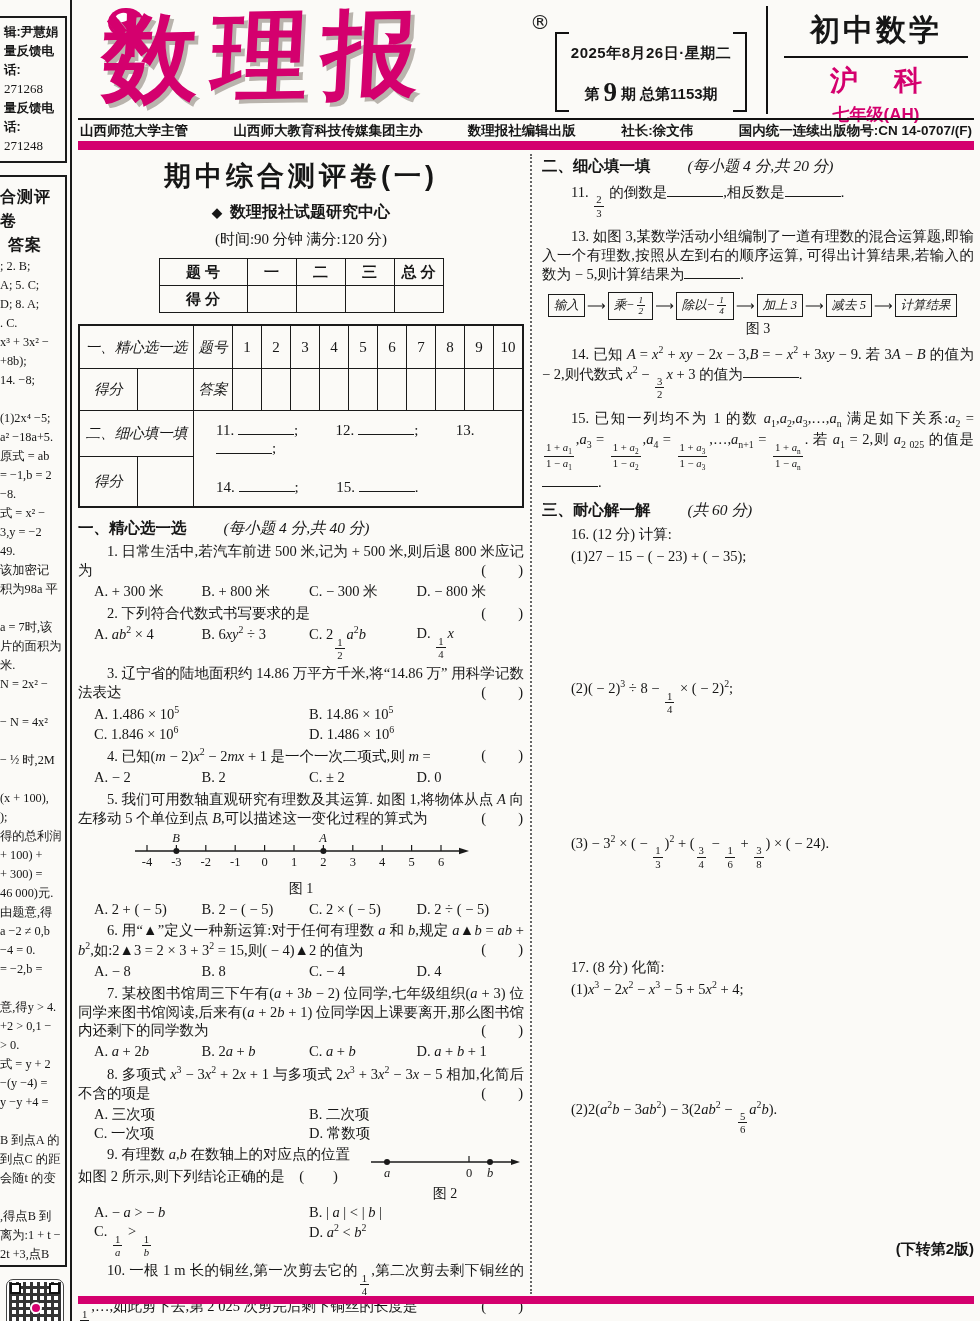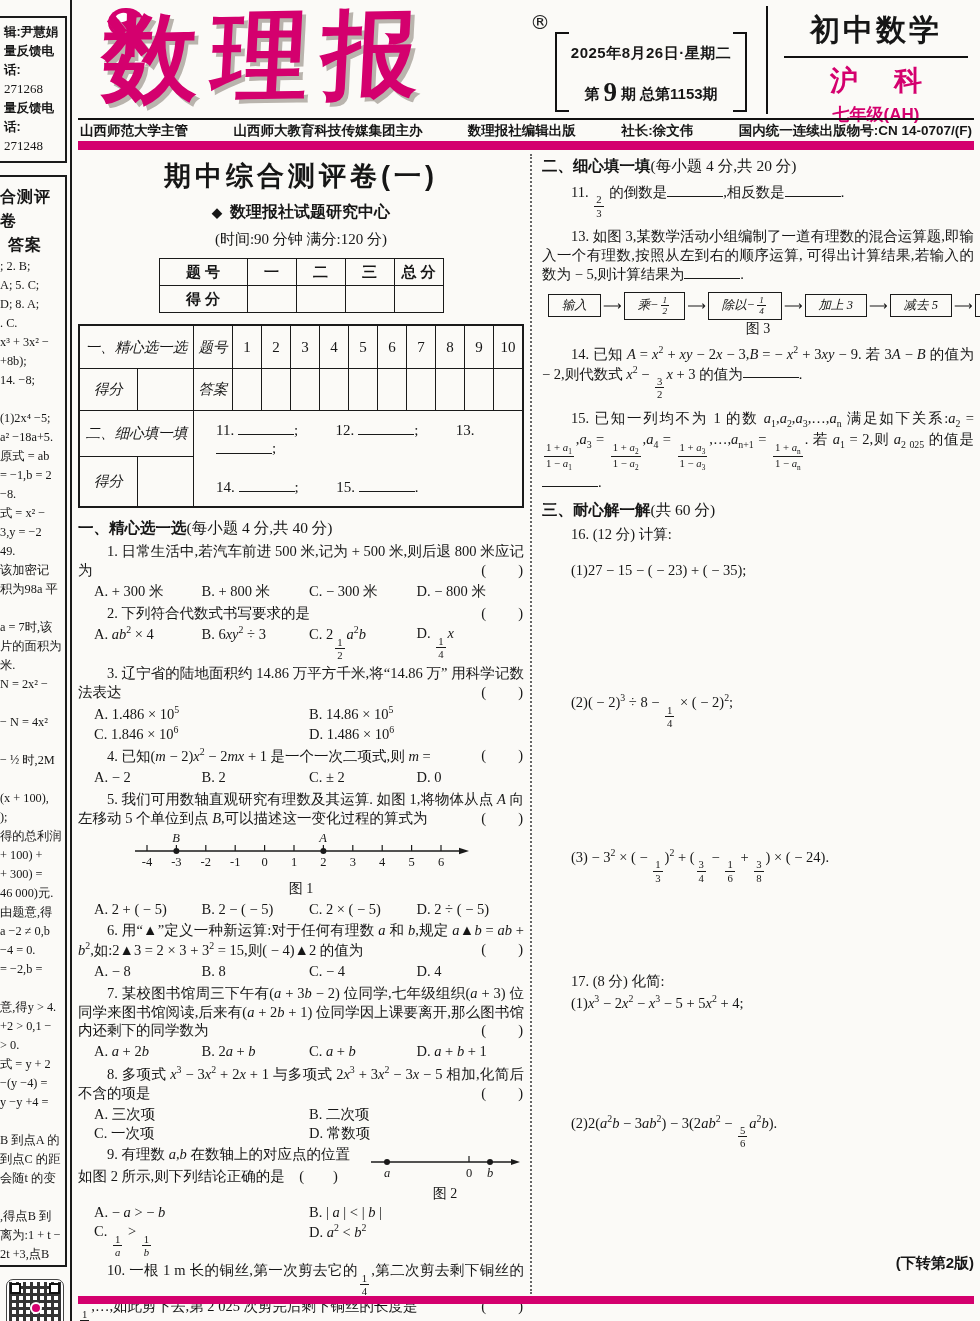--- a/index.html
+++ b/index.html
@@ -95,21 +95,21 @@
   .ag{ border-left:1.6px solid #1a1a1a; border-top:1.6px solid #1a1a1a; display:flex;
        align-items:center; justify-content:center; font-size:14.5px; font-style:italic; }
   .ag.nl{ border-left:none; } .ag.nt{ border-top:none; }
   .ag.num{ font-style:normal; font-size:15px; }
   .fillcell{ grid-column:3/14; grid-row:3/5; border-left:1.6px solid #1a1a1a;
              border-top:1.6px solid #1a1a1a; padding:10px 0 0 22px; font-size:15px; }
   .fillcell div{ margin-bottom:20px; }
 
   .shead{ font-weight:bold; font-size:15.5px; margin-top:10px;
           font-family:"Liberation Sans", sans-serif; }
-  .shead .note{ font-weight:normal; font-family:"Liberation Serif", serif; }
+  .shead .note{ font-weight:normal; font-style:italic; font-family:"Liberation Serif", serif;margin-left:37px; }
 
   .q{ text-align:justify; text-indent:2em; line-height:1.3; margin-top:3px; }
   .q.noind{ text-indent:0; }
   .opts{ display:flex; flex-wrap:wrap; padding-left:16px; line-height:1.3; margin:2px 0; }
   .opts .o{ width:25%; } .opts.two .o{ width:50%; }
   .qp{ float:right; letter-spacing:1px; }
   i{ font-family:"Liberation Serif", serif; }
   sup{ font-size:.68em; } sub{ font-size:.68em; }
   .fr{ display:inline-flex; flex-direction:column; align-items:center; vertical-align:-.6em;
        font-size:.74em; line-height:1.15; margin:0 2px; text-indent:0; }
@@ -117,21 +117,21 @@
   .fr .d{ padding:0 2px; }
   .ul{ display:inline-block; width:56px; height:.95em; border-bottom:1.2px solid #1a1a1a; }
 
   .figwrap{ text-align:center; margin:4px 0 0; }
   .figcap{ text-align:center; font-size:14px; margin-top:0; }
   .fig2wrap{ float:right; width:158px; text-align:center; margin:6px 0 0 4px; }
   svg text{ font-size:12.5px; fill:#161616; font-family:"Liberation Serif", serif; }
   svg text.it{ font-style:italic; }
 
   .flow{ display:flex; align-items:center; margin:8px 0 0 6px; }
-  .fbox{ border:1.5px solid #1a1a1a; padding:2px 13px; font-size:12.5px; font-style:italic;
+  .fbox{ border:1.5px solid #1a1a1a; padding:2px 5px; font-size:12.5px; font-style:italic;
          display:inline-flex; align-items:center; white-space:nowrap; }
   .farr{ font-size:13px; margin:0 2px; }
   .cont{ text-align:right; font-weight:bold; font-size:15px;
          font-family:"Liberation Sans", sans-serif; }
 </style>
 </head>
 <body>
 
 <div class="side">
   <div class="sbox">
@@ -492,21 +492,21 @@
             <span class="n">1 + <i>a</i><sub>3</sub></span>
             <span class="d">1 − <i>a</i><sub>3</sub></span>
           </span>,…,<i>a</i><sub>n+1</sub> = <span class="fr">
             <span class="n">1 + <i>a</i><sub>n</sub></span>
             <span class="d">1 − <i>a</i><sub>n</sub></span>
           </span>. 若 <i>a</i><sub>1</sub> = 2,则 <i>a</i><sub>2 025</sub> 的值是<span class="ul"></span>.</div>
 
       <div class="shead" style="margin-top:8px"><span>三、耐心解一解</span><span class="note">(共 60 分)</span></div>
 
       <div class="q" style="margin-top:4px">16. (12 分) 计算:</div>
-      <div class="q" style="margin-top:18px">(1)27 − 15 − ( − 23) + ( − 35);</div>
+      <div class="q" style="margin-top:4px">(1)27 − 15 − ( − 23) + ( − 35);</div>
       <div class="q" style="margin-top:112px">(2)( − 2)<sup>3</sup> ÷ 8 − <span class="fr">
             <span class="n">1</span>
             <span class="d">4</span>
           </span> × ( − 2)<sup>2</sup>;</div>
       <div class="q" style="margin-top:118px">(3) − 3<sup>2</sup> × ( − <span class="fr">
             <span class="n">1</span>
             <span class="d">3</span>
           </span>)<sup>2</sup> + (<span class="fr">
             <span class="n">3</span>
             <span class="d">4</span>

